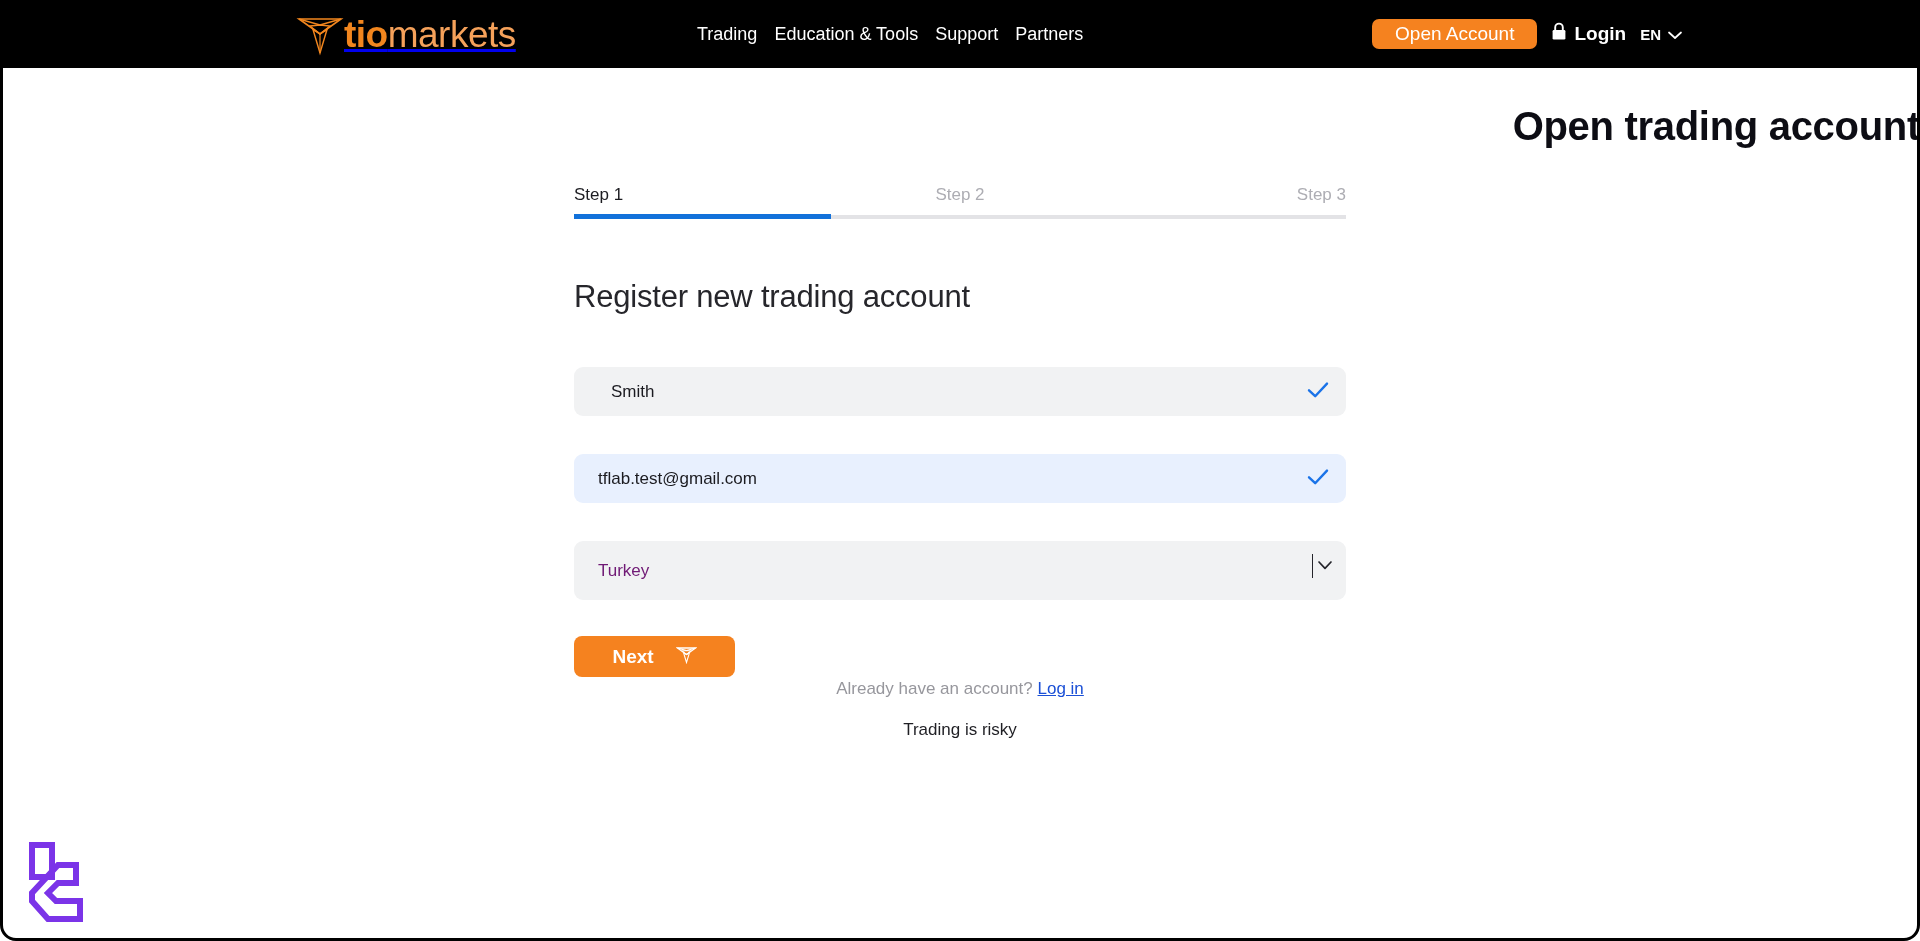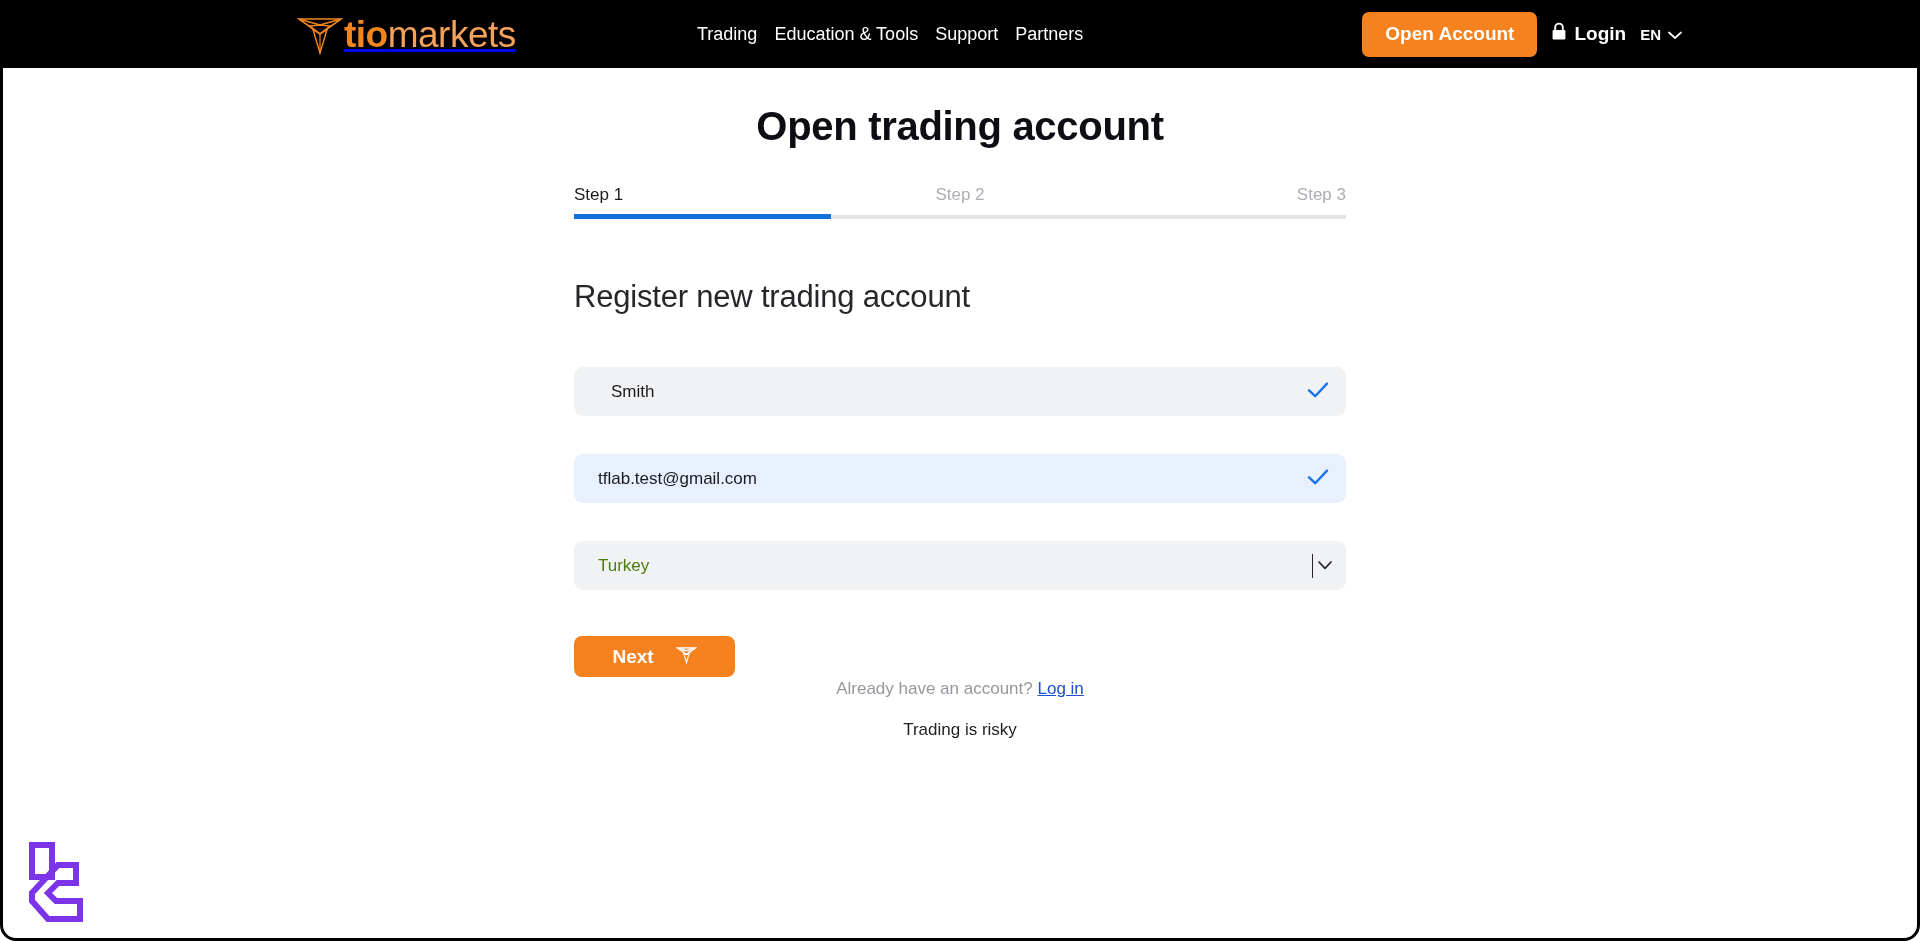--- a/index.html
+++ b/index.html
@@ -65,24 +65,24 @@
     display: flex;
     align-items: center;
     gap: 14px;
   }
   #open-account-btn {
     background: #f5821f;
     color: #ffffff;
     border: none;
     border-radius: 7px;
     font-size: 19px;
-    font-weight: 700;
+    font-weight: 400;
     font-family: inherit;
     padding: 0 23px;
-    height: 45px;
+    height: 30px;
     cursor: pointer;
     white-space: nowrap;
   }
   #login-link {
     display: flex;
     align-items: center;
     gap: 7px;
     color: #ffffff;
     text-decoration: none;
     font-size: 19px;
@@ -100,21 +100,21 @@
 
   
   #page-content {
     position: relative;
     width: 100%;
     height: 873px;
     background: #ffffff;
   }
 
   #page-title {
-    text-align: center;
+    text-align: right;
     font-size: 40px;
     font-weight: 700;
     color: #0d0d14;
     margin: 0;
     padding-top: 36px;
     letter-spacing: -0.3px;
   }
 
   #wizard {
     width: 772px;
@@ -181,27 +181,27 @@
     position: absolute;
     right: 17px;
     top: 50%;
     transform: translateY(-50%);
     pointer-events: none;
   }
 
   .select-wrap { position: relative; height: 49px; }
   .select-input {
     width: 100%;
-    height: 49px;
+    height: 59px;
     border: none;
     border-radius: 9px;
     background: #f1f2f3;
     font-family: inherit;
     font-size: 17px;
-    color: #4d7c0f;
+    color: #701a75;
     padding: 0 56px 0 24px;
     outline: none;
   }
   .select-divider {
     position: absolute;
     right: 33px;
     top: 13px;
     width: 1px;
     height: 24px;
     background: #24242a;

